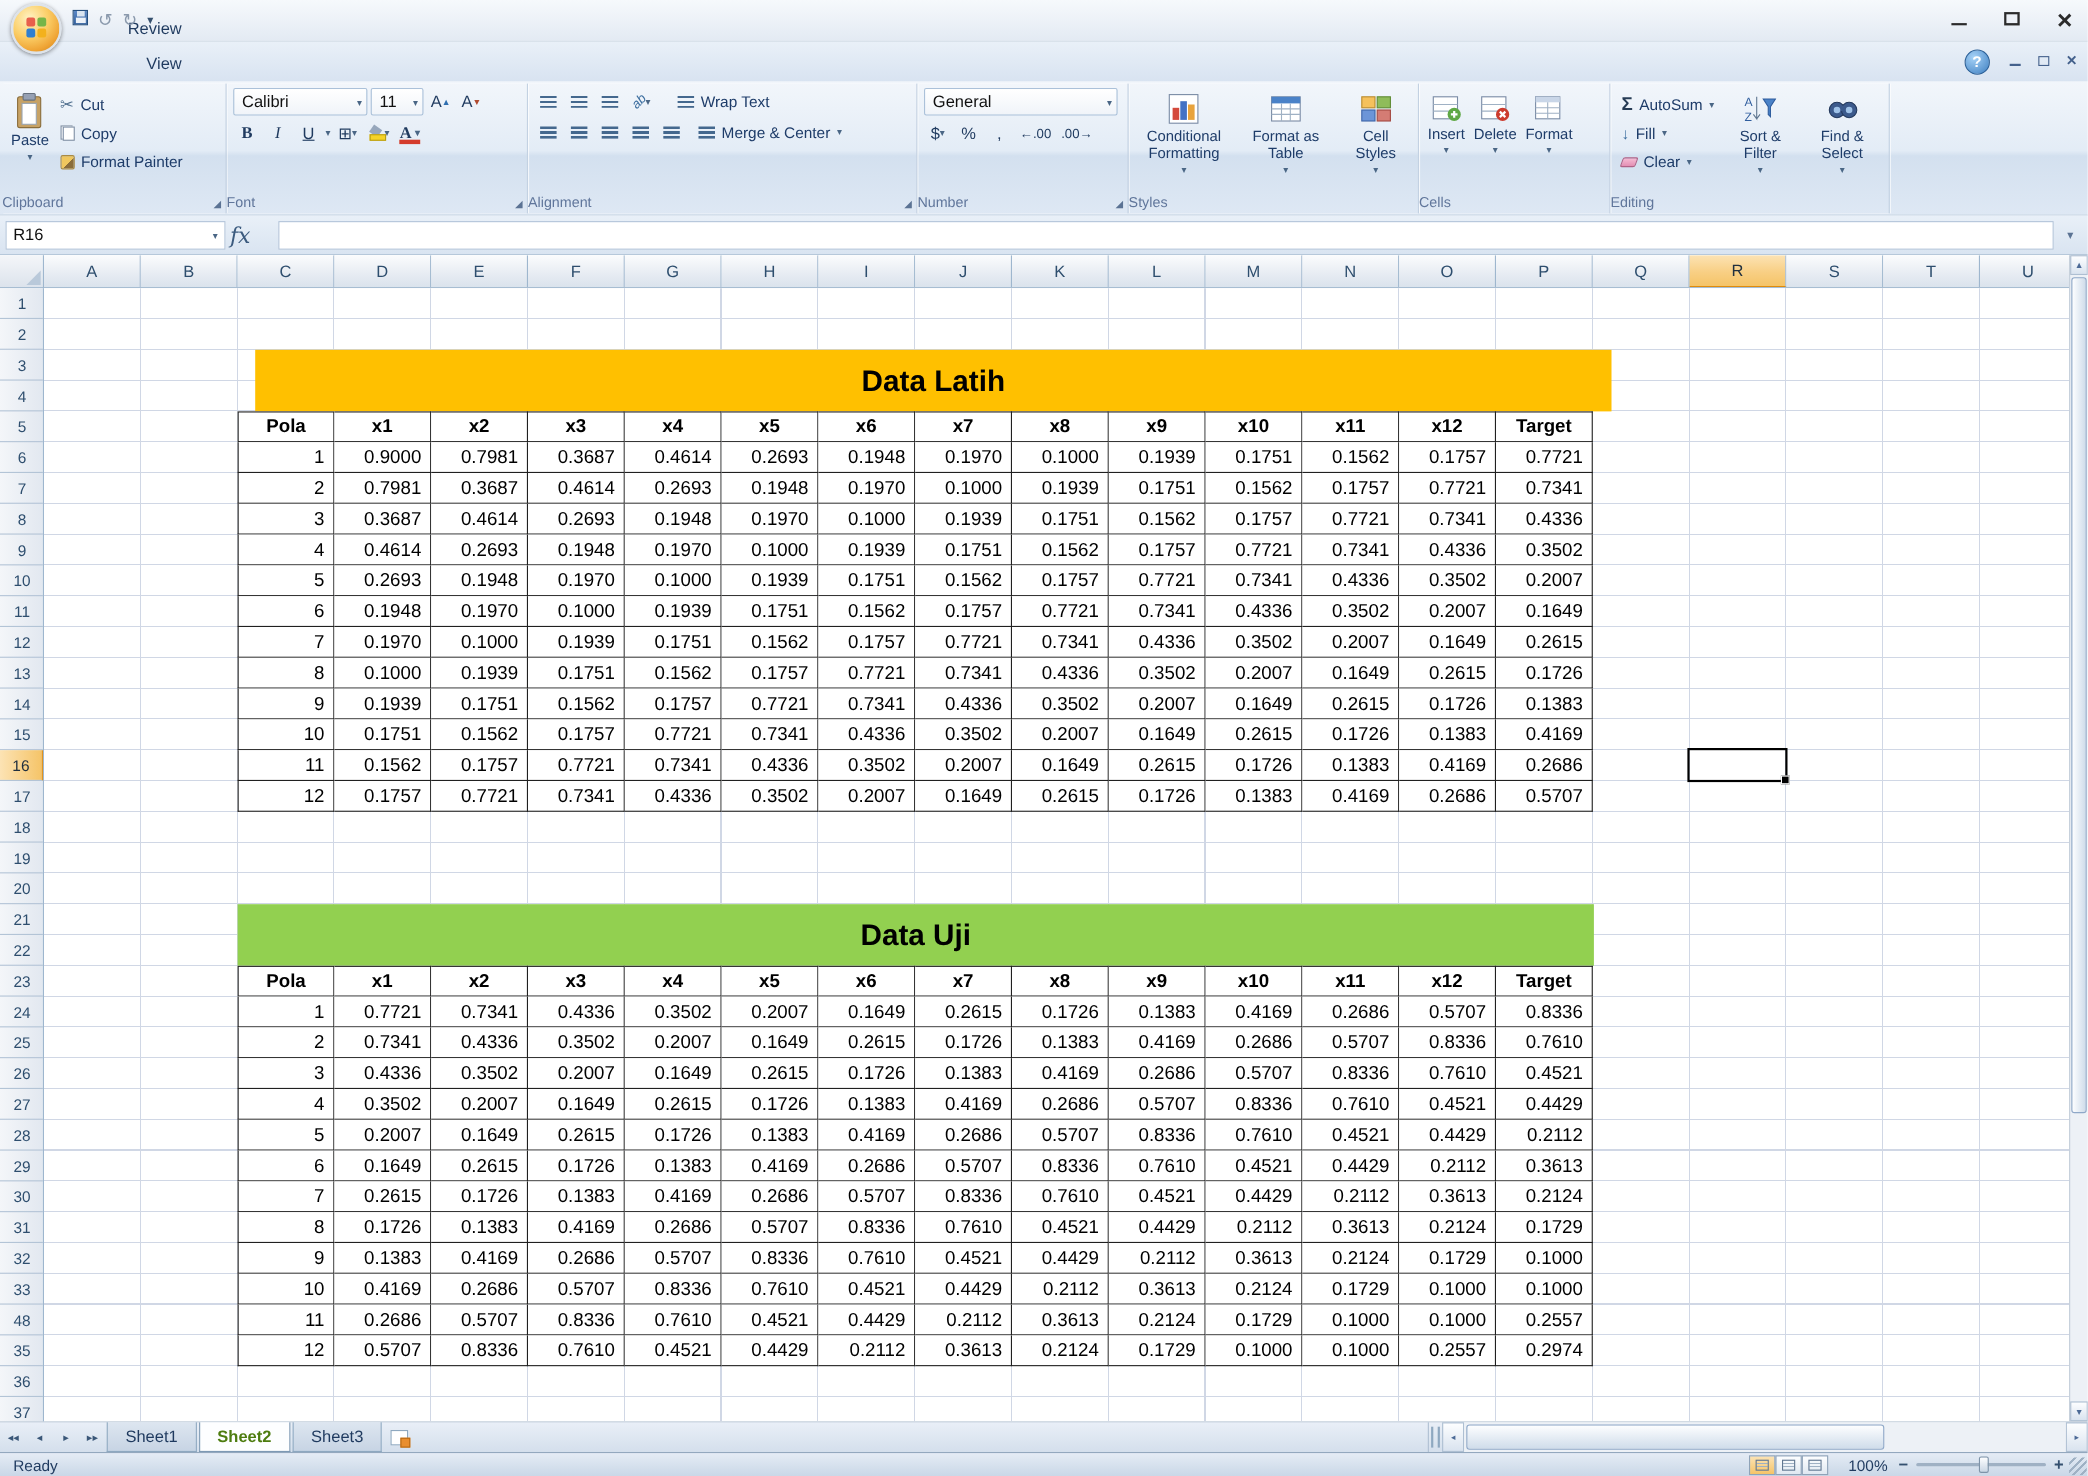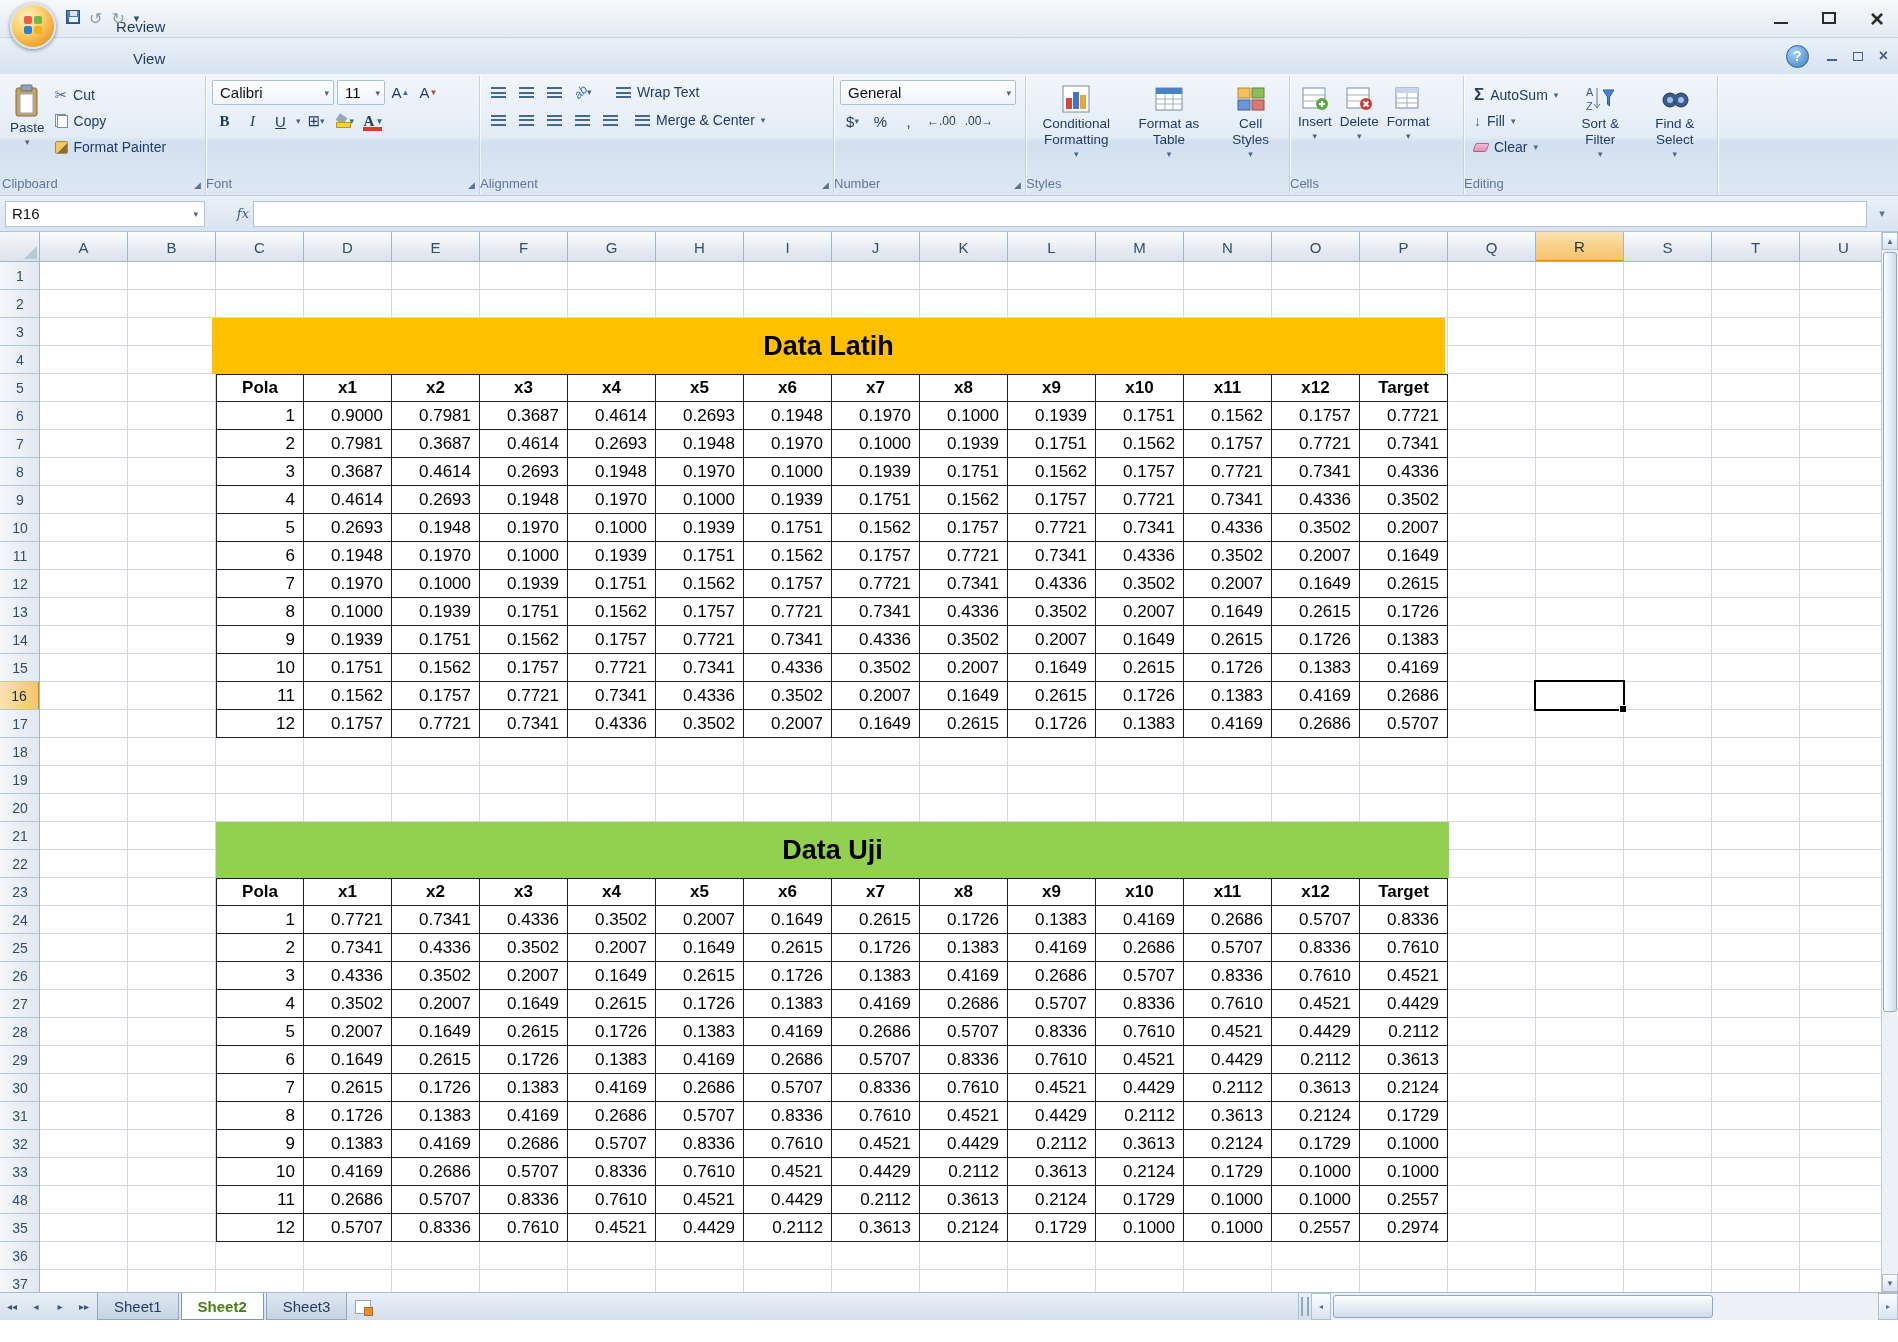--- a/index.html
+++ b/index.html
@@ -69,21 +69,21 @@
   .eraser { display: inline-block; width: 14px; height: 9px; background: linear-gradient(#F6BBD4,#E38FB4); border: 1px solid #B06287; transform: skewX(-20deg); border-radius: 2px; }
   .copyic { position: relative; display: inline-block; width: 13px; height: 14px; }
   .copyic::before, .copyic::after { content:""; position: absolute; width: 9px; height: 11px; background: #fff; border: 1px solid #7C8DA3; }
   .copyic::before { left: 0; top: 0; } .copyic::after { right: 0; bottom: 0; }
   .brush { display: inline-block; width: 13px; height: 13px; background: linear-gradient(135deg, #F0C75E 55%, #8A6D3B 56%); border: 1px solid #A98A44; border-radius: 2px; }
   .scissors { color: #51708F; font-size: 15px; }
 
   
   .fbar { height: 36px; flex: 0 0 36px; background: linear-gradient(#E9F0F8, #D9E4F1); border-bottom: 1px solid #AFC2D6; display: flex; align-items: center; padding: 4px 5px; gap: 4px; }
   .namebox { width: 200px; height: 26px; background: #fff; border: 1px solid #B1C3D9; display: flex; align-items: center; justify-content: space-between; padding: 0 6px; font-size: 15px; color: #111; }
-  .fx { width: 40px; text-align: right; font-family: "DejaVu Serif", serif; font-style: italic; color: #3B5A7E; font-size: 13px; }
+  .fx { width: 40px; text-align: left; font-family: "DejaVu Serif", serif; font-style: italic; color: #3B5A7E; font-size: 20px; }
   .finput { flex: 1; height: 26px; background: #fff; border: 1px solid #B1C3D9; font-size: 15px; padding: 0 6px; color: #111; }
   .fbar-dd { width: 22px; text-align: center; color: #5B7394; font-size: 11px; }
 
   
   .sheet { position: relative; flex: 0 0 1060px; height: 1060px; background: #fff; }
   .corner { position: absolute; left: 0; top: 0; width: 40px; height: 30px; background: linear-gradient(#F4F6F9, #DCE3EC); border-right: 1px solid #9EB6CE; border-bottom: 1px solid #9EB6CE; }
   .corner::after { content:""; position: absolute; right: 2px; bottom: 2px; border-left: 13px solid transparent; border-bottom: 13px solid #B9C9DA; }
   .colheads { position: absolute; left: 40px; top: 0; right: 17px; height: 30px; display: flex; overflow: hidden; background: linear-gradient(#FBFCFD, #E0E7F0); border-bottom: 1px solid #9EB6CE; }
   .colh { flex: 0 0 88px; width: 88px; height: 30px; display: flex; align-items: center; justify-content: center; font-size: 15px; color: #2E4E6E; background: linear-gradient(#FBFCFD, #E6EBF2 60%, #D9E2EC); border-right: 1px solid #9EB6CE; }
   .colh.hl { background: linear-gradient(#FCE3B4, #F8CF84 55%, #F5C468); border-bottom: 2px solid #E08C0B; color: #20303F; }
@@ -505,21 +505,21 @@
         <div class="rowh">31</div>
         <div class="rowh">32</div>
         <div class="rowh">33</div>
         <div class="rowh">48</div>
         <div class="rowh">35</div>
         <div class="rowh">36</div>
         <div class="rowh">37</div>
       </div>
     <div class="cells">
       <div class="selbox" style="left: 1494px; top: 418px;"></div>
-    <div class="tbl-title" style="left: 172px; top: 56px; width: 1233px; height: 56px; background: rgb(255, 192, 0);">Data Latih</div>
+    <div class="tbl-title" style="left: 192px; top: 56px; width: 1233px; height: 56px; background: rgb(255, 192, 0);">Data Latih</div>
         <div class="trow hdr" style="left: 176px; top: 112px;">
           <div class="tc th">Pola</div>
           <div class="tc th">x1</div>
           <div class="tc th">x2</div>
           <div class="tc th">x3</div>
           <div class="tc th">x4</div>
           <div class="tc th">x5</div>
           <div class="tc th">x6</div>
           <div class="tc th">x7</div>
           <div class="tc th">x8</div>
@@ -956,14 +956,39 @@
     <div class="hscroll">
       <div class="tsplit"></div>
       <div class="harrow">◂</div>
       <div class="htrack">
           <div class="hthumb"></div>
         </div>
       <div class="harrow">▸</div>
     </div>
   </div>
 
+  <div class="statusbar">
+    <span>Ready</span>
+    <div class="sb-right">
+      <div class="viewbtns">
+        <div class="vb on">
+            <i></i>
+          </div>
+        <div class="vb">
+            <i></i>
+          </div>
+        <div class="vb">
+            <i></i>
+          </div>
+      </div>
+      <span class="zoomlabel">100%</span>
+      <div class="zslider">
+        <span class="zminus">−</span>
+        <div class="ztrack">
+            <div class="zthumb"></div>
+          </div>
+        <span class="zplus">+</span>
+      </div>
+    </div>
+    <div class="grip"></div>
+  </div>
 
 </div>
 
 </body></html>

